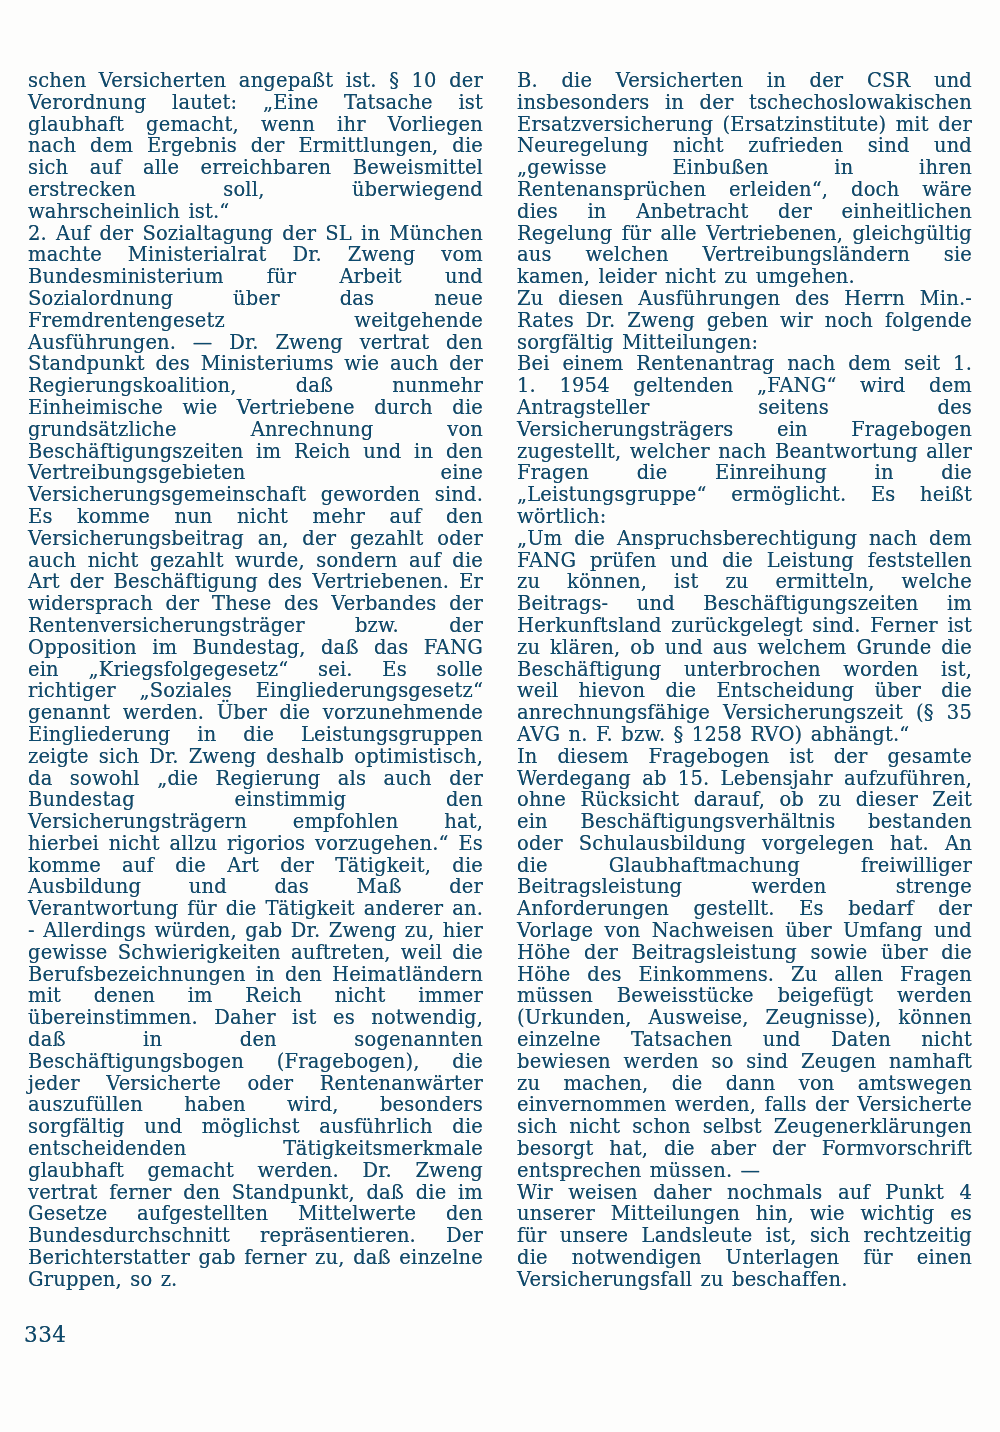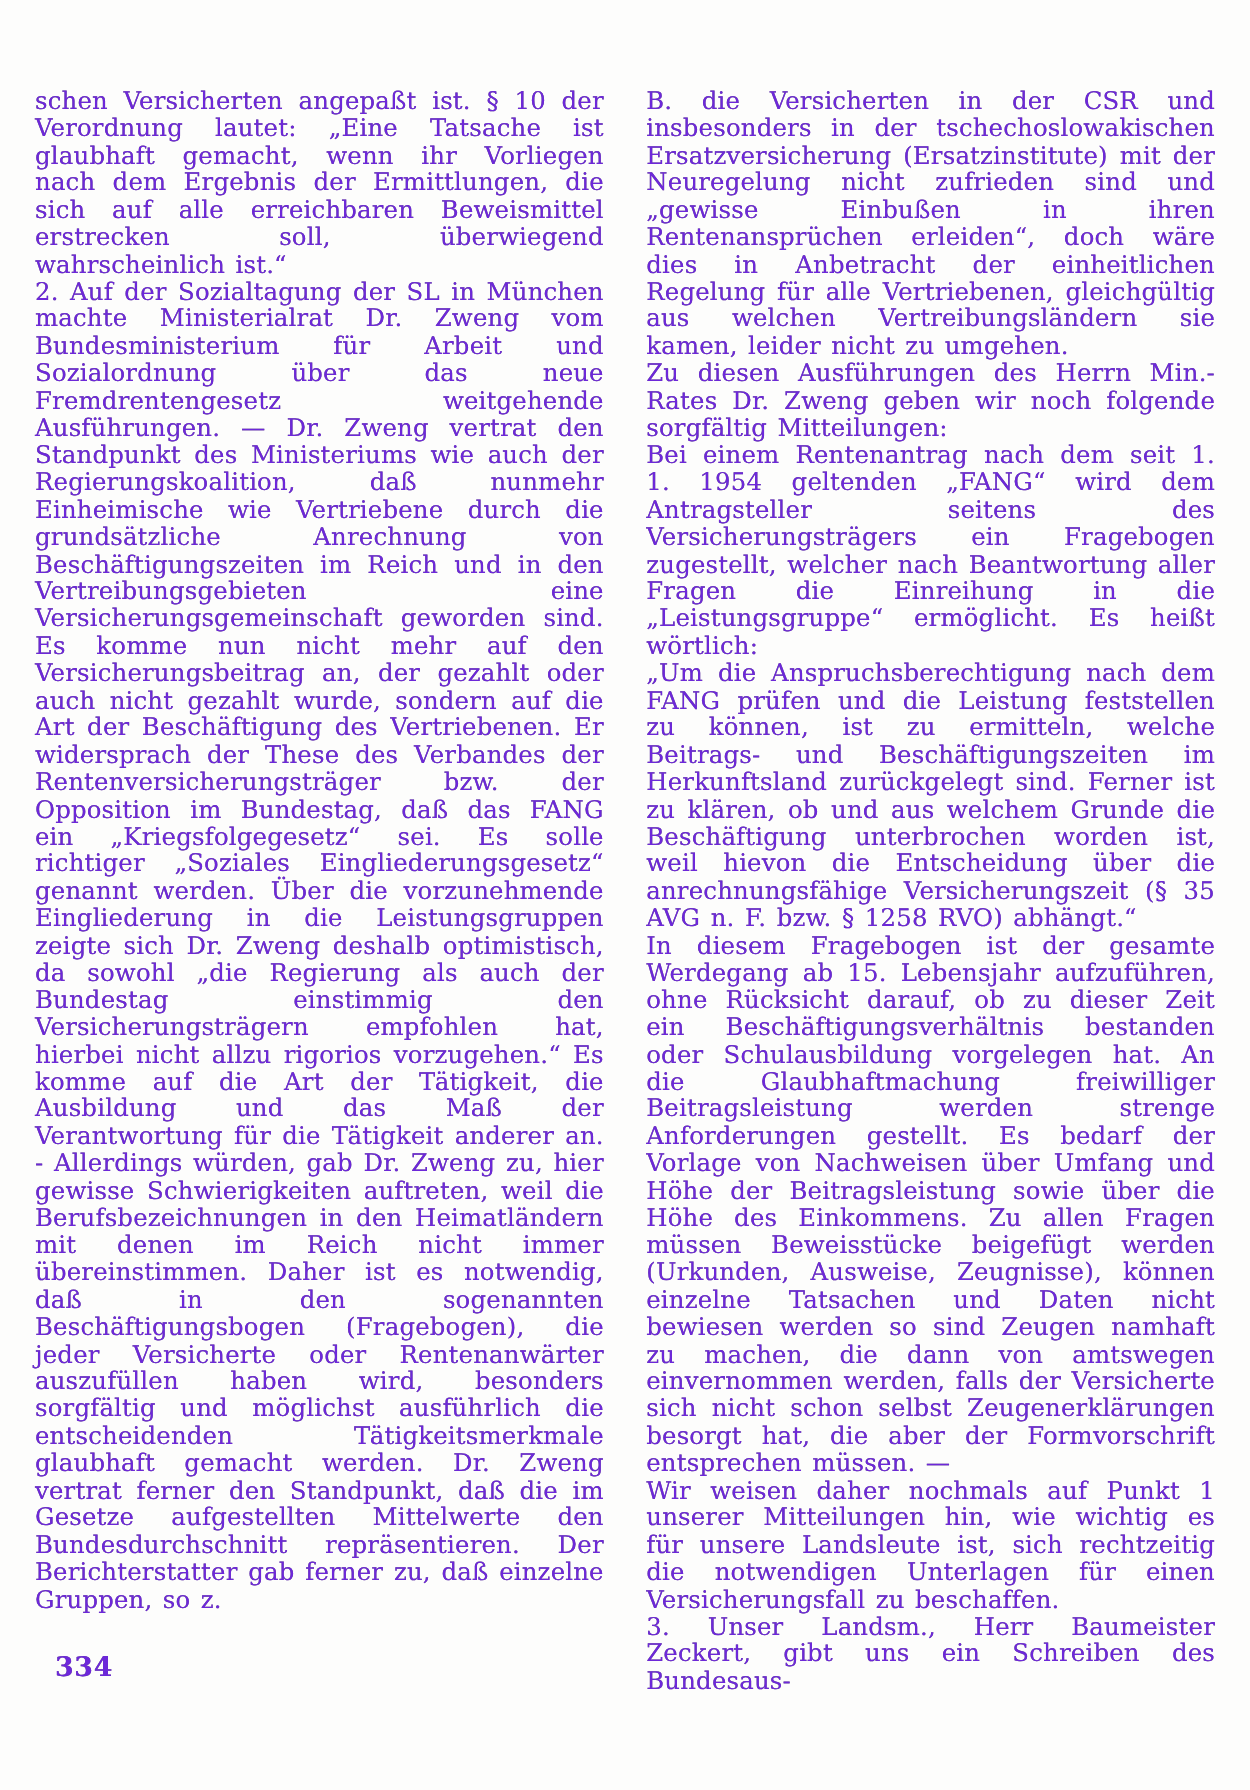--- a/index.html
+++ b/index.html
@@ -7,21 +7,21 @@
     padding: 0;
     background: #ffffff;
   }
   .page {
     position: relative;
     width: 1000px;
     height: 1432px;
     background: #fdfdfc;
     overflow: hidden;
     font-family: "DejaVu Serif", serif;
-    color: #6d28d9;
+    color: #0c4a6e;
   }
   .columns {
     position: absolute;
     left: 28px;
     top: 70px;
     width: 944px;
     display: flex;
     gap: 34px;
   }
   .col {
@@ -38,41 +38,40 @@
   }
   .para {
     margin: 0;
     padding: 0;
   }
   .b {
     font-weight: normal;
   }
   .pagenum {
     position: absolute;
-    left: 44px;
+    left: 24px;
     top: 1322px;
     font-size: 21.5px;
-    font-weight: bold;
+    font-weight: normal;
     letter-spacing: 0.5px;
     text-shadow: 0 0 0.4px rgba(10,10,10,0.55);
   }
 </style>
 </head>
 <body>
 
 <div class="page">
   <div class="columns">
     <div class="col" id="left-column">
         <p class="para"><span class="">schen Versicherten angepaßt ist. § 10 der Verordnung lautet: „Eine Tatsache ist glaubhaft gemacht, wenn ihr Vorliegen nach dem Ergebnis der Ermittlungen, die sich auf alle erreichbaren Beweismittel erstrecken soll, überwiegend wahrscheinlich ist.“</span></p>
         <p class="para"><span class="b">2. Auf der Sozialtagung der SL in München </span><span class="">machte Ministerialrat Dr. Zweng vom Bundesministerium für Arbeit und Sozialordnung über das neue Fremdrentengesetz weitgehende Ausführungen. — Dr. Zweng vertrat den Standpunkt des Ministeriums wie auch der Regierungskoalition, daß nunmehr Einheimische wie Vertriebene durch die grundsätzliche Anrechnung von Beschäftigungszeiten im Reich und in den Vertreibungsgebieten eine Versicherungsgemeinschaft geworden sind. Es komme nun nicht mehr auf den Versicherungsbeitrag an, der gezahlt oder auch nicht gezahlt wurde, sondern auf die Art der Beschäftigung des Vertriebenen. Er widersprach der These des Verbandes der Rentenversicherungsträger bzw. der Opposition im Bundestag, daß das FANG ein „Kriegsfolgegesetz“ sei. Es solle richtiger „Soziales Eingliederungsgesetz“ genannt werden. Über die vorzunehmende Eingliederung in die Leistungsgruppen zeigte sich Dr. Zweng deshalb optimistisch, da sowohl „die Regierung als auch der Bundestag einstimmig den Versicherungsträgern empfohlen hat, hierbei nicht allzu rigorios vorzugehen.“ Es komme auf die Art der Tätigkeit, die Ausbildung und das Maß der Verantwortung für die Tätigkeit anderer an. - Allerdings würden, gab Dr. Zweng zu, hier gewisse Schwierigkeiten auftreten, weil die Berufsbezeichnungen in den Heimatländern mit denen im Reich nicht immer übereinstimmen. Daher ist es notwendig, daß in den sogenannten Beschäftigungsbogen (Fragebogen), die jeder Versicherte oder Rentenanwärter auszufüllen haben wird, besonders sorgfältig und möglichst ausführlich die entscheidenden Tätigkeitsmerkmale glaubhaft gemacht werden. Dr. Zweng vertrat ferner den Standpunkt, daß die im Gesetze aufgestellten Mittelwerte den Bundesdurchschnitt repräsentieren. Der Berichterstatter gab ferner zu, daß einzelne Gruppen, so z.</span></p>
       </div>
     <div class="col" id="right-column">
         <p class="para"><span class="">B. die Versicherten in der CSR und insbesonders in der tschechoslowakischen Ersatzversicherung (Ersatzinstitute) mit der Neuregelung nicht zufrieden sind und „gewisse Einbußen in ihren Rentenansprüchen erleiden“, doch wäre dies in Anbetracht der einheitlichen Regelung für </span><span class="b">alle</span><span class=""> Vertriebenen, gleichgültig aus welchen Vertreibungsländern sie kamen, leider nicht zu umgehen.</span></p>
         <p class="para"><span class="">Zu diesen Ausführungen des Herrn Min.-Rates Dr. Zweng geben wir noch folgende sorgfältig Mitteilungen:</span></p>
         <p class="para"><span class="">Bei einem Rentenantrag nach dem seit 1. 1. 1954 geltenden „FANG“ wird dem Antragsteller seitens des Versicherungsträgers ein Fragebogen zugestellt, welcher nach Beantwortung aller Fragen die Einreihung in die „Leistungsgruppe“ ermöglicht. Es heißt wörtlich:</span></p>
         <p class="para"><span class="">„Um die Anspruchsberechtigung nach dem FANG prüfen und die Leistung feststellen zu können, ist zu ermitteln, welche Beitrags- und Beschäftigungszeiten im Herkunftsland zurückgelegt sind. Ferner ist zu klären, ob und aus welchem Grunde die Beschäftigung unterbrochen worden ist, weil hievon die Entscheidung über die anrechnungsfähige Versicherungszeit (§ 35 AVG n. F. bzw. § 1258 RVO) abhängt.“</span></p>
         <p class="para"><span class="">In diesem Fragebogen ist der gesamte Werdegang ab 15. Lebensjahr aufzuführen, ohne Rücksicht darauf, ob zu dieser Zeit ein Beschäftigungsverhältnis bestanden oder Schulausbildung vorgelegen hat. An die Glaubhaftmachung freiwilliger Beitragsleistung werden strenge Anforderungen gestellt. Es bedarf der Vorlage von </span><span class="b">Nachweisen</span><span class=""> über Umfang und Höhe der Beitragsleistung sowie über die Höhe des Einkommens. Zu allen Fragen müssen Beweisstücke beigefügt werden (Urkunden, Ausweise, Zeugnisse), können einzelne Tatsachen und Daten nicht bewiesen werden so sind Zeugen namhaft zu machen, die dann von amtswegen einvernommen werden, falls der Versicherte sich nicht schon selbst Zeugenerklärungen besorgt hat, die aber der Formvorschrift entsprechen müssen. —</span></p>
-        <p class="para"><span class="">Wir weisen daher nochmals auf Punkt 1 unserer Mitteilungen hin, wie wichtig es für unsere Landsleute ist, sich rechtzeitig die notwendigen Unterlagen für einen Versicherungsfall zu beschaffen.</span></p>
-        <p class="para"><span class="b">3. Unser Landsm., Herr Baumeister Zeckert, </span><span class="">gibt uns ein Schreiben des Bundesaus-</span></p>
+        <p class="para"><span class="">Wir weisen daher nochmals auf Punkt 4 unserer Mitteilungen hin, wie wichtig es für unsere Landsleute ist, sich rechtzeitig die notwendigen Unterlagen für einen Versicherungsfall zu beschaffen.</span></p>
       </div>
   </div>
   <div class="pagenum">334</div>
 </div>
 
 </body></html>

